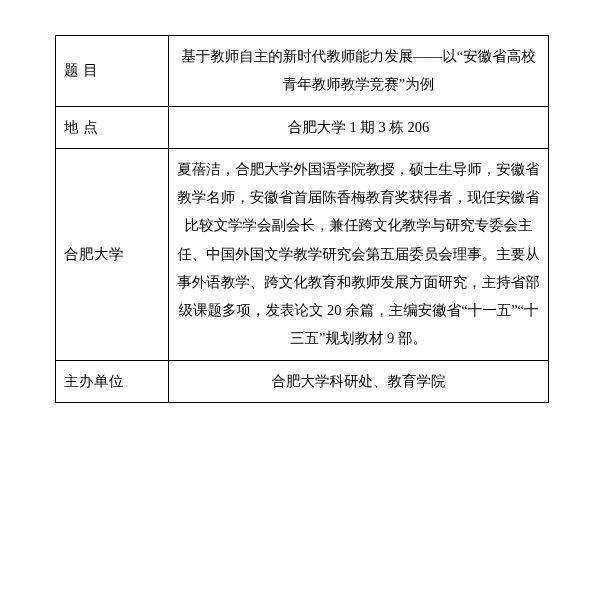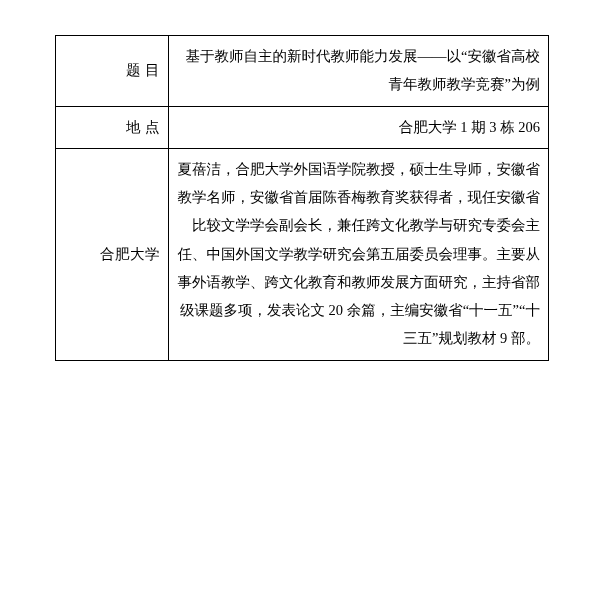--- a/index.html
+++ b/index.html
@@ -33,28 +33,28 @@
   }
   table.info-table td {
     border: 1px solid #000000;
     vertical-align: middle;
     padding: 6px 8px 7px 8px;
     font-size: 14.5px;
     line-height: 1.95;
   }
   td.label {
     width: 96px;
-    text-align: right;
+    text-align: left;
     vertical-align: middle;
     padding: 6px 4px;
     letter-spacing: 0.5px;
     white-space: nowrap;
   }
   td.value {
-    text-align: right;
+    text-align: center;
     padding-left: 10px;
     margin-left: 18px;
   }
   .spaced2 {
     
     letter-spacing: 0px;
   }
   .bio {
     text-align: justify;
     text-justify: inter-ideograph;
@@ -83,16 +83,20 @@
           <td class="value title-cell">基于教师自主的新时代教师能力发展——以“安徽省高校青年教师教学竞赛”为例</td>
         </tr>
         <tr>
           <td class="label spaced2">地  点</td>
           <td class="value">合肥大学 1 期 3 栋 206</td>
         </tr>
         <tr>
           <td class="label label-bio">合肥大学</td>
           <td class="value bio">夏蓓洁，合肥大学外国语学院教授，硕士生导师，安徽省教学名师，安徽省首届陈香梅教育奖获得者，现任安徽省比较文学学会副会长，兼任跨文化教学与研究专委会主任、中国外国文学教学研究会第五届委员会理事。主要从事外语教学、跨文化教育和教师发展方面研究，主持省部级课题多项，发表论文 20 余篇，主编安徽省“十一五”“十三五”规划教材 9 部。</td>
         </tr>
+        <tr>
+          <td class="label">主办单位</td>
+          <td class="value">合肥大学科研处、教育学院</td>
+        </tr>
       </tbody>
     </table>
   </div>
 </div>
 
 </body></html>

